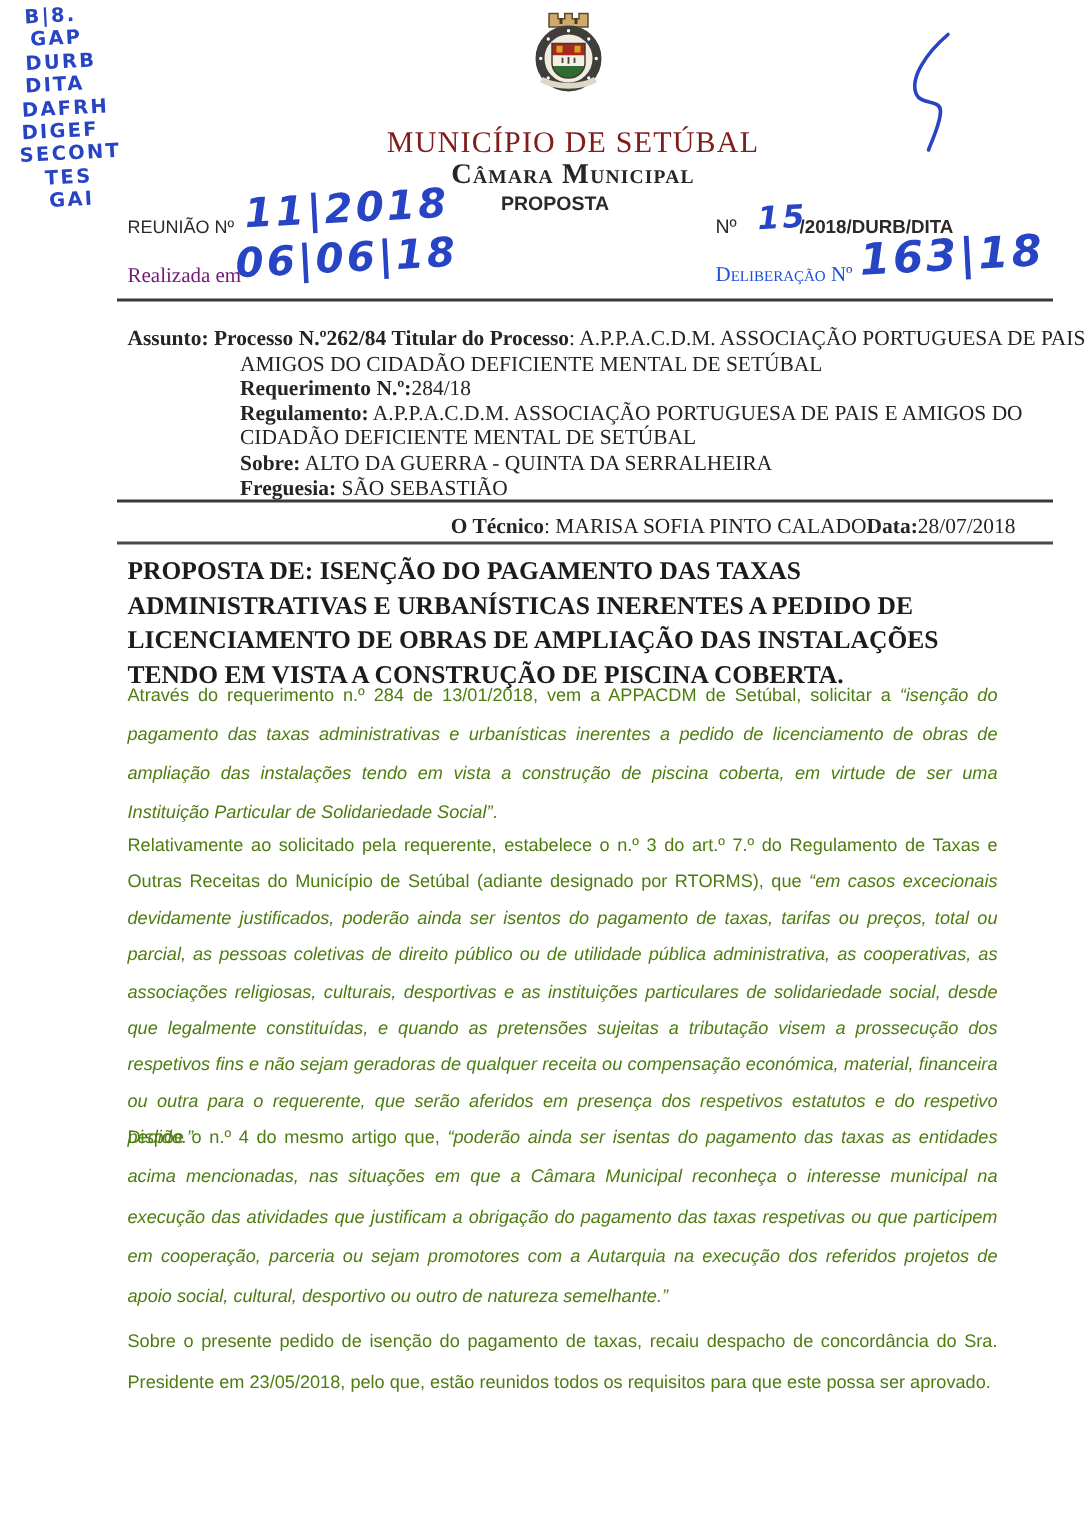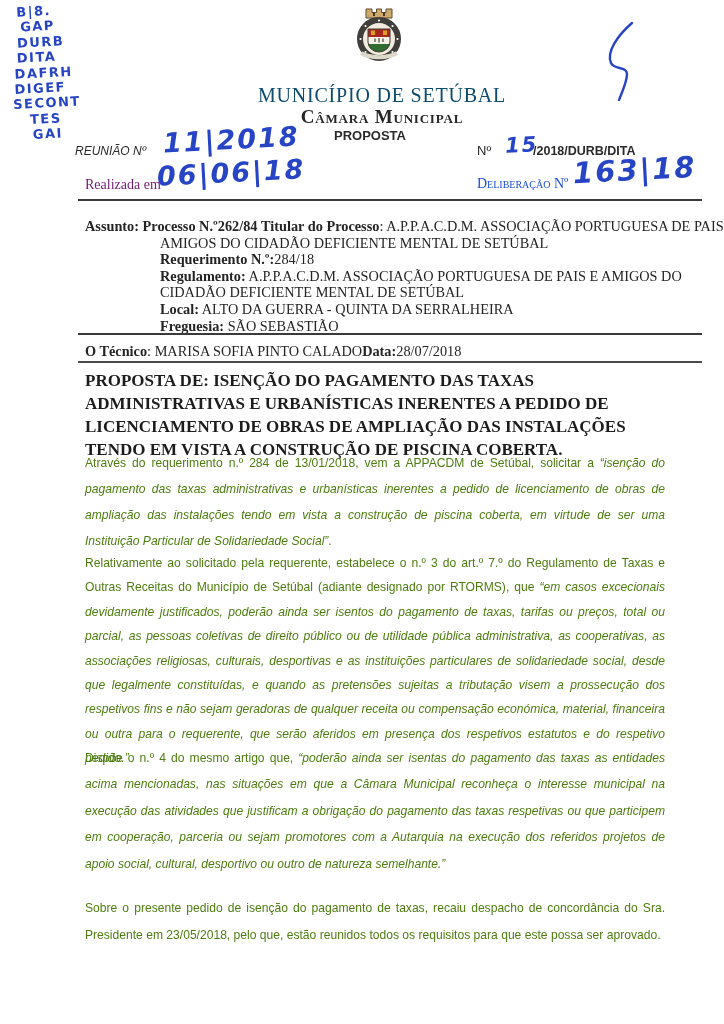--- a/index.html
+++ b/index.html
@@ -28,30 +28,30 @@
   .corner-codes div:nth-child(6){margin-left:0px;}
   .corner-codes div:nth-child(7){margin-left:-2px;}
   .corner-codes div:nth-child(8){margin-left:14px;}
   .corner-codes div:nth-child(9){margin-left:16px;}
   .squiggle{position:absolute;left:600px;top:18px;}
   .squiggle path{stroke:var(--ink,#2744c4);}
   
   .crest{position:absolute;left:350px;top:5px;}
   .title-muni{
     position:absolute;left:40px;top:84px;width:684px;text-align:center;
-    font-size:20px;letter-spacing:0.8px;color:#0c4a6e;
+    font-size:20px;letter-spacing:0.8px;color:#7f1d1d;
   }
   .title-cam{
     position:absolute;left:40px;top:106px;width:684px;text-align:center;
     font-size:19px;font-weight:bold;font-variant:small-caps;
     letter-spacing:0.8px;color:#262626;
   }
   
   .lbl-sans{position:absolute;font-family:"Liberation Sans",sans-serif;font-size:12px;color:#2a2a2a;}
-  .lbl-reuniao{left:75px;top:144px;font-style:italic;}
+  .lbl-reuniao{left:85px;top:144px;}
   .lbl-proposta{left:290px;top:128px;width:160px;text-align:center;font-weight:bold;font-size:13px;}
   .lbl-numero{left:477px;top:143px;font-size:13px;}
   .lbl-numero-suffix{left:533px;top:144px;font-weight:bold;font-size:12.5px;}
   .lbl-realizada{position:absolute;left:85px;top:177px;font-size:14px;color:#701a75;}
   .lbl-delib{position:absolute;left:477px;top:176px;font-size:14px;font-variant:small-caps;color:#1d4ed8;}
   .hw-reuniao{left:163px;top:124px;font-size:27px;}
   .hw-realizada{left:157px;top:157px;font-size:27px;}
   .hw-numero{left:505px;top:133px;font-size:21px;}
   .hw-delib{left:573px;top:153px;font-size:29px;}
   
@@ -61,37 +61,37 @@
   .rule-3{top:361px;height:1.6px;background:#4a4a4a;}
   
   .assunto{
     position:absolute;left:85px;top:218px;width:590px;
     font-size:14.3px;line-height:16.6px;color:#242424;padding-left:75px;box-sizing:content-box;
   }
   .assunto .first{text-indent:-75px;}
   
   .tecnico-row{
     position:absolute;left:85px;top:343px;width:592px;display:flex;
-    justify-content:flex-start;font-size:14.3px;color:#242424;
+    justify-content:flex-end;font-size:14.3px;color:#242424;
   }
   
   .proposta-de{
     position:absolute;left:85px;top:369px;width:602px;
     font-weight:bold;font-size:17px;line-height:23px;color:#1c1c1c;
   }
   
   .body-par{
     position:absolute;left:85px;width:580px;
     font-family:Liberation Sans, sans-serif;font-size:12.1px;color:#4d7c0f;
     text-align:justify;
   }
   .par-1{top:450px;line-height:26px;}
   .par-2{top:551px;line-height:24.4px;}
   .par-3{top:745px;line-height:26.4px;}
-  .par-4{top:881px;line-height:27px;margin-top:14px;}
+  .par-4{top:881px;line-height:27px;}
 </style>
 </head>
 <body>
 
 <div class="page">
 
   <div class="corner-codes">
     <div>B|8.</div>
     <div>GAP</div>
     <div>DURB</div>
@@ -159,21 +159,21 @@
       <b>Processo N.º262/84</b>
       <b>Titular do Processo</b><span>: A.P.P.A.C.D.M. ASSOCIAÇÃO PORTUGUESA DE PAIS E AMIGOS DO CIDADÃO DEFICIENTE MENTAL DE SETÚBAL</span>
     </div>
     <div>
       <b>Requerimento N.º:</b><span>284/18</span>
     </div>
     <div>
       <b>Regulamento:</b><span> A.P.P.A.C.D.M. ASSOCIAÇÃO PORTUGUESA DE PAIS E AMIGOS DO CIDADÃO DEFICIENTE MENTAL DE SETÚBAL</span>
     </div>
     <div>
-      <b>Local:</b><span> ALTO DA GUERRA - QUINTA DA SERRALHEIRA</span>
+      <b>Sobre:</b><span> ALTO DA GUERRA - QUINTA DA SERRALHEIRA</span>
     </div>
     <div>
       <b>Freguesia:</b><span> SÃO SEBASTIÃO</span>
     </div>
   </div>
 
   <div class="rule rule-2"></div>
 
   <div class="tecnico-row">
     <span>

